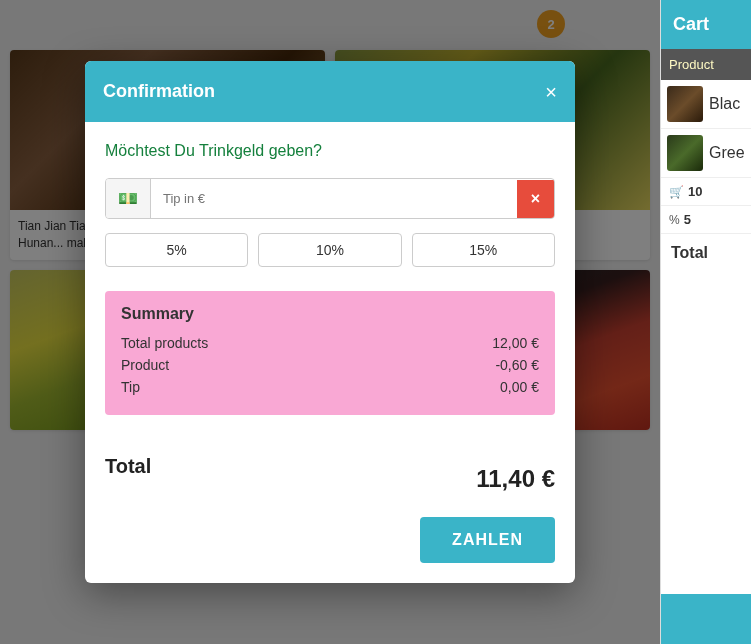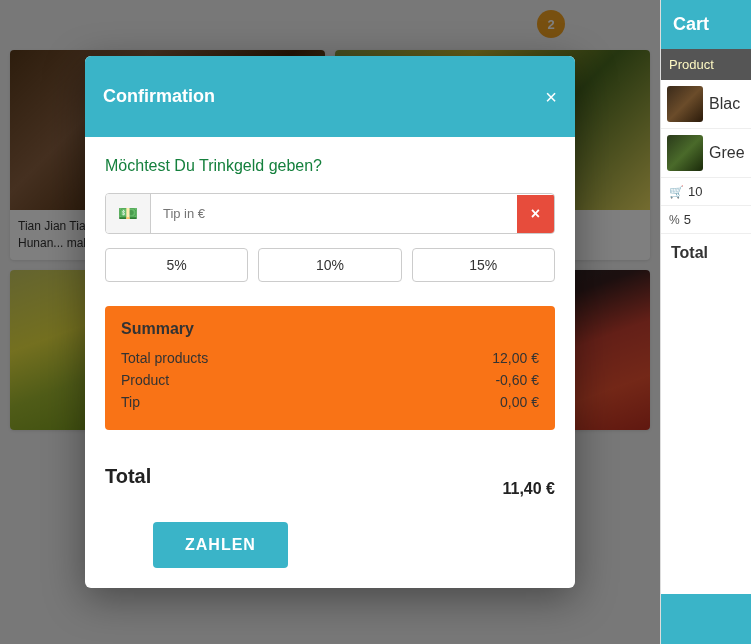--- a/index.html
+++ b/index.html
@@ -93,21 +93,21 @@
 
     .cart-icon {
       font-size: 12px;
       color: #555;
       margin-right: 4px;
     }
 
     .cart-qty-val {
       font-size: 13px;
       color: #333;
-      font-weight: normal;
+      font-weight: bold;
     }
 
     .cart-discount-row {
       display: flex;
       align-items: center;
       padding: 6px 8px;
       border-bottom: 1px solid #eee;
     }
 
     .cart-total-label {
@@ -203,21 +203,21 @@
       background: white;
       border-radius: 6px;
       width: 490px;
       overflow: hidden;
       box-shadow: 0 10px 40px rgba(0,0,0,0.4);
     }
 
     .modal-header {
       background: #3ab4c8;
       color: white;
-      padding: 30px 18px;
+      padding: 20px 18px;
       display: flex;
       align-items: center;
       justify-content: space-between;
     }
 
     .modal-title {
       font-size: 18px;
       font-weight: bold;
     }
 
@@ -289,21 +289,21 @@
       padding: 8px 0;
       border: 1px solid #ccc;
       background: white;
       border-radius: 4px;
       font-size: 14px;
       color: #333;
       cursor: pointer;
     }
 
     .summary-section {
-      background: #f97316;
+      background: #f9a8d4;
       border-radius: 4px;
       padding: 14px 16px;
       margin-bottom: 20px;
     }
 
     .summary-title {
       font-size: 16px;
       font-weight: bold;
       color: #333;
       margin-bottom: 12px;
@@ -325,29 +325,29 @@
       padding-top: 4px;
     }
 
     .summary-total-label {
       font-size: 20px;
       font-weight: bold;
       color: #222;
     }
 
     .summary-total-value {
-      font-size: 16px;
+      font-size: 24px;
       font-weight: bold;
       color: #222;
       margin-top: 26px;
     }
 
     .modal-footer {
       display: flex;
-      justify-content: flex-start;
+      justify-content: flex-end;
       padding: 0 20px 20px;
       margin-left: 48px;
     }
 
     .pay-button {
       background: #3ab4c8;
       color: white;
       border: none;
       padding: 14px 32px;
       font-size: 16px;

